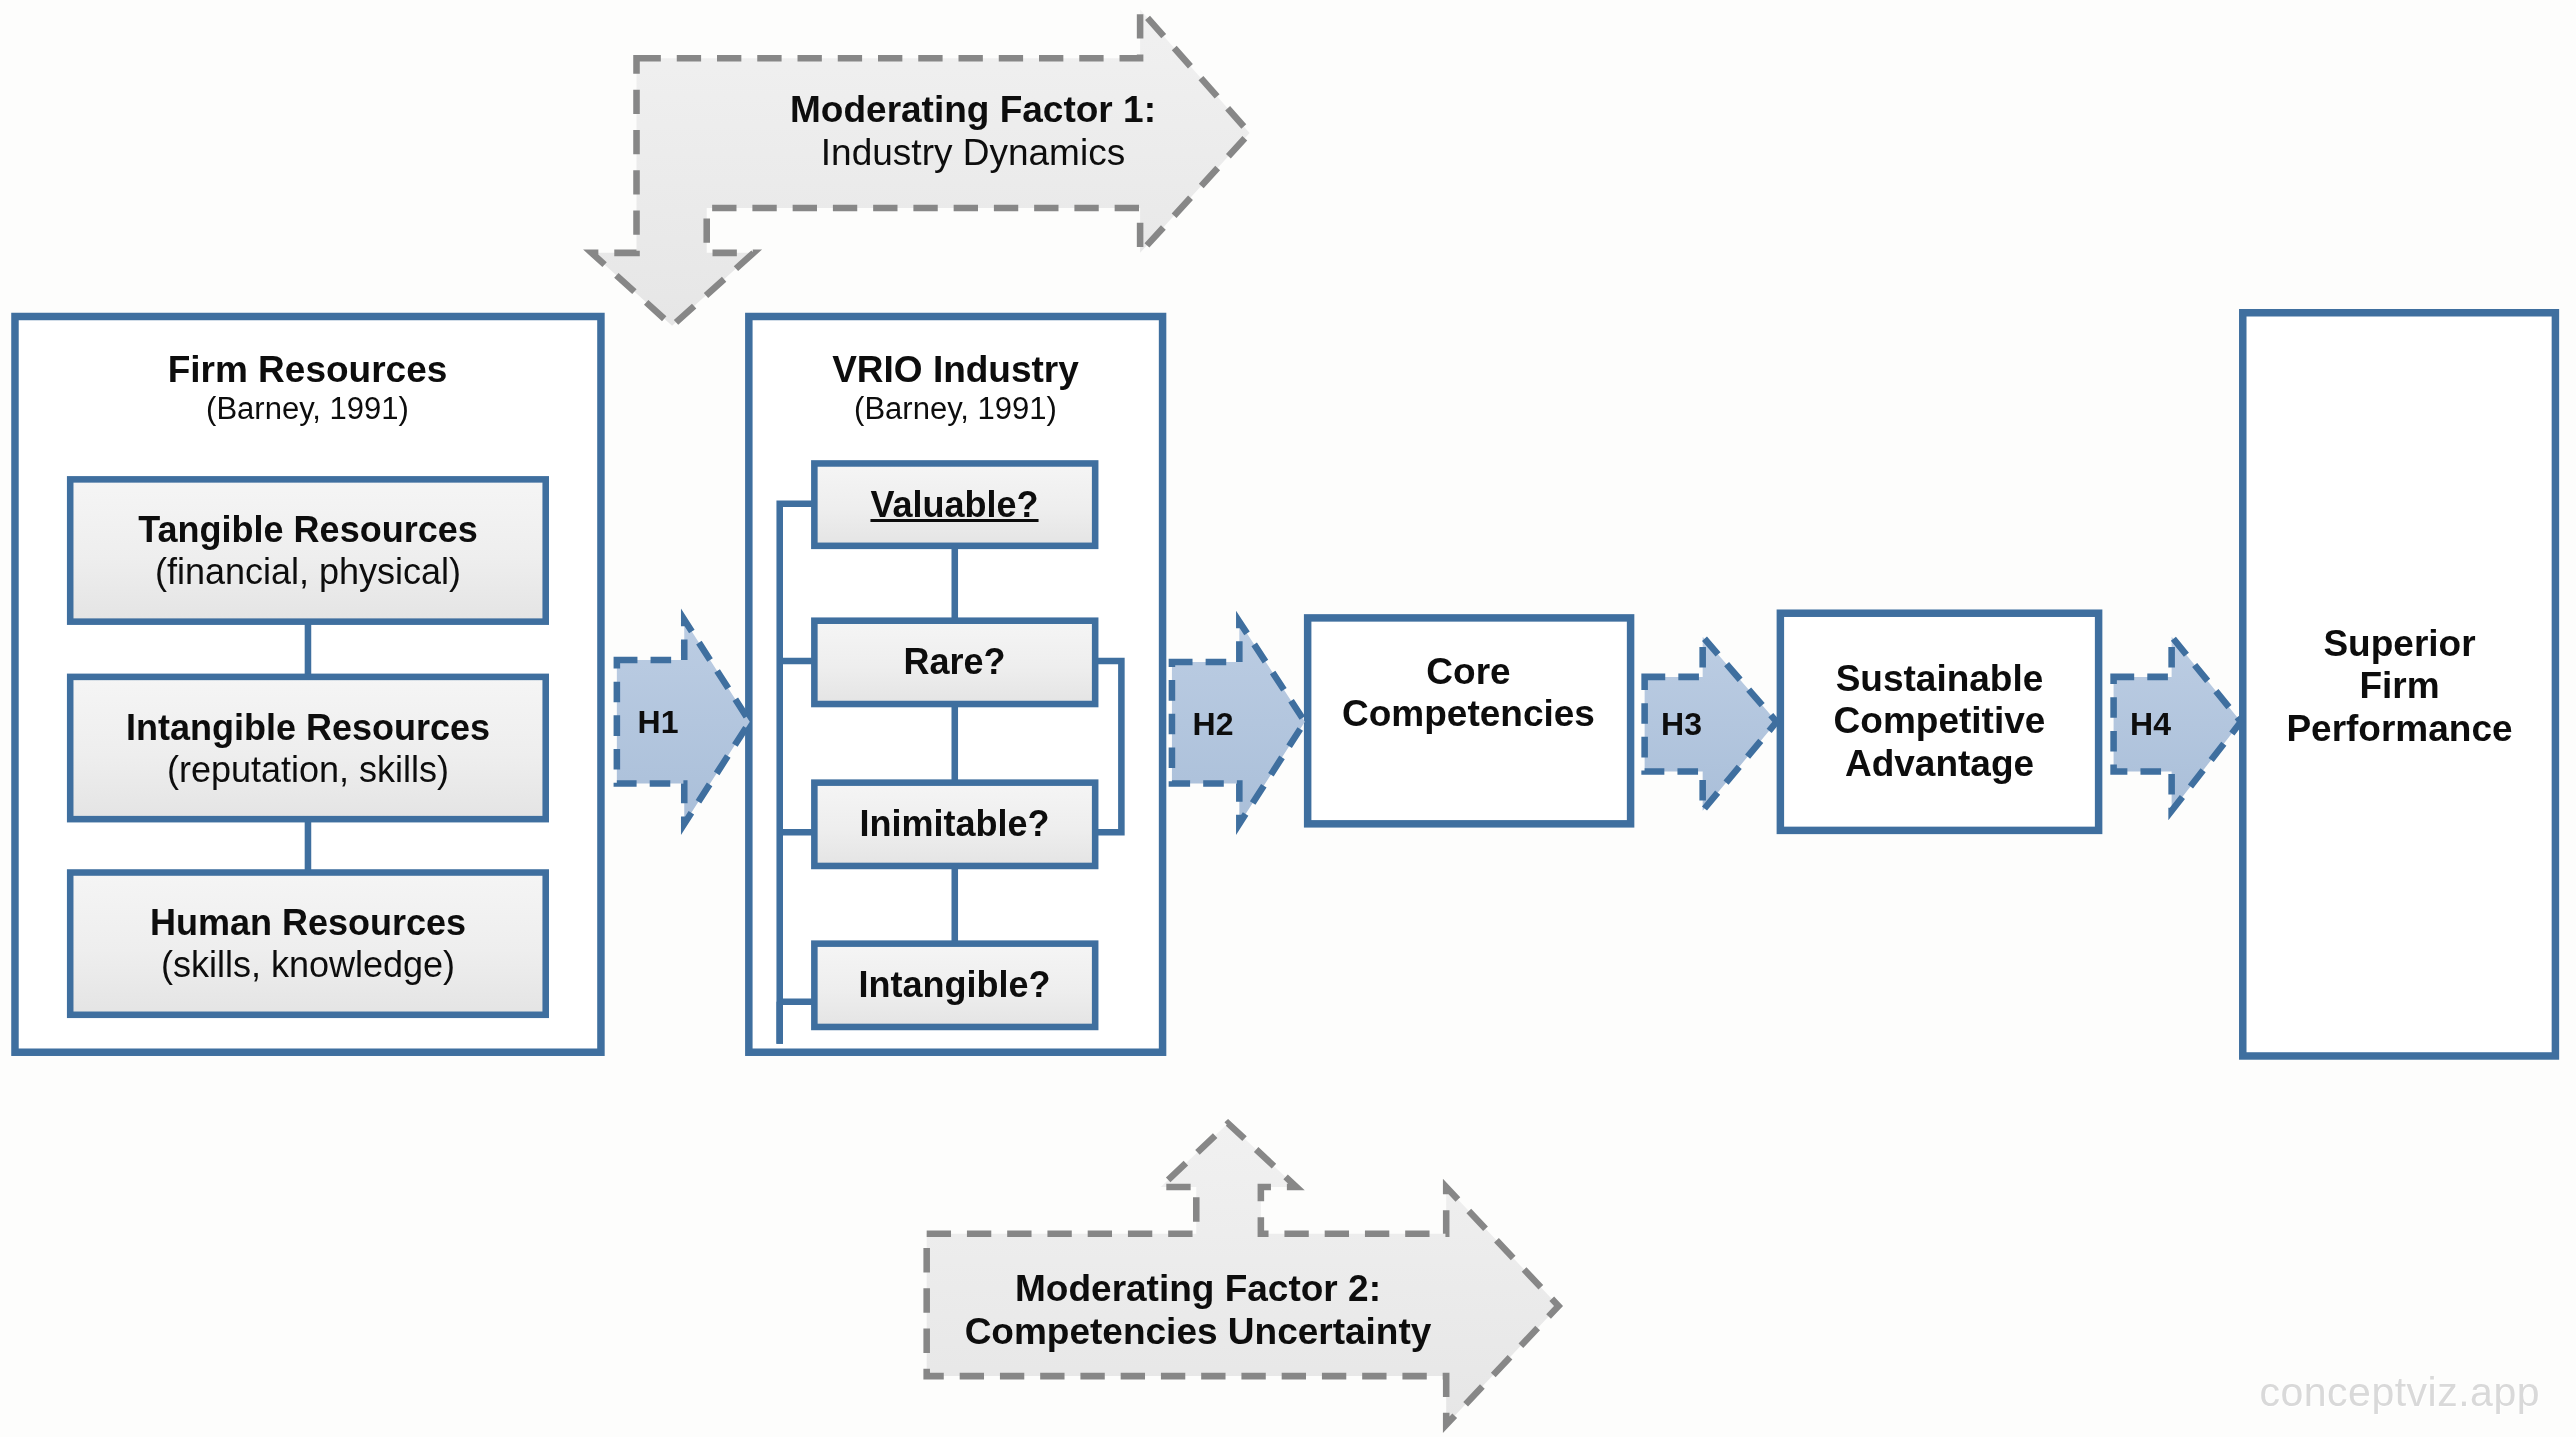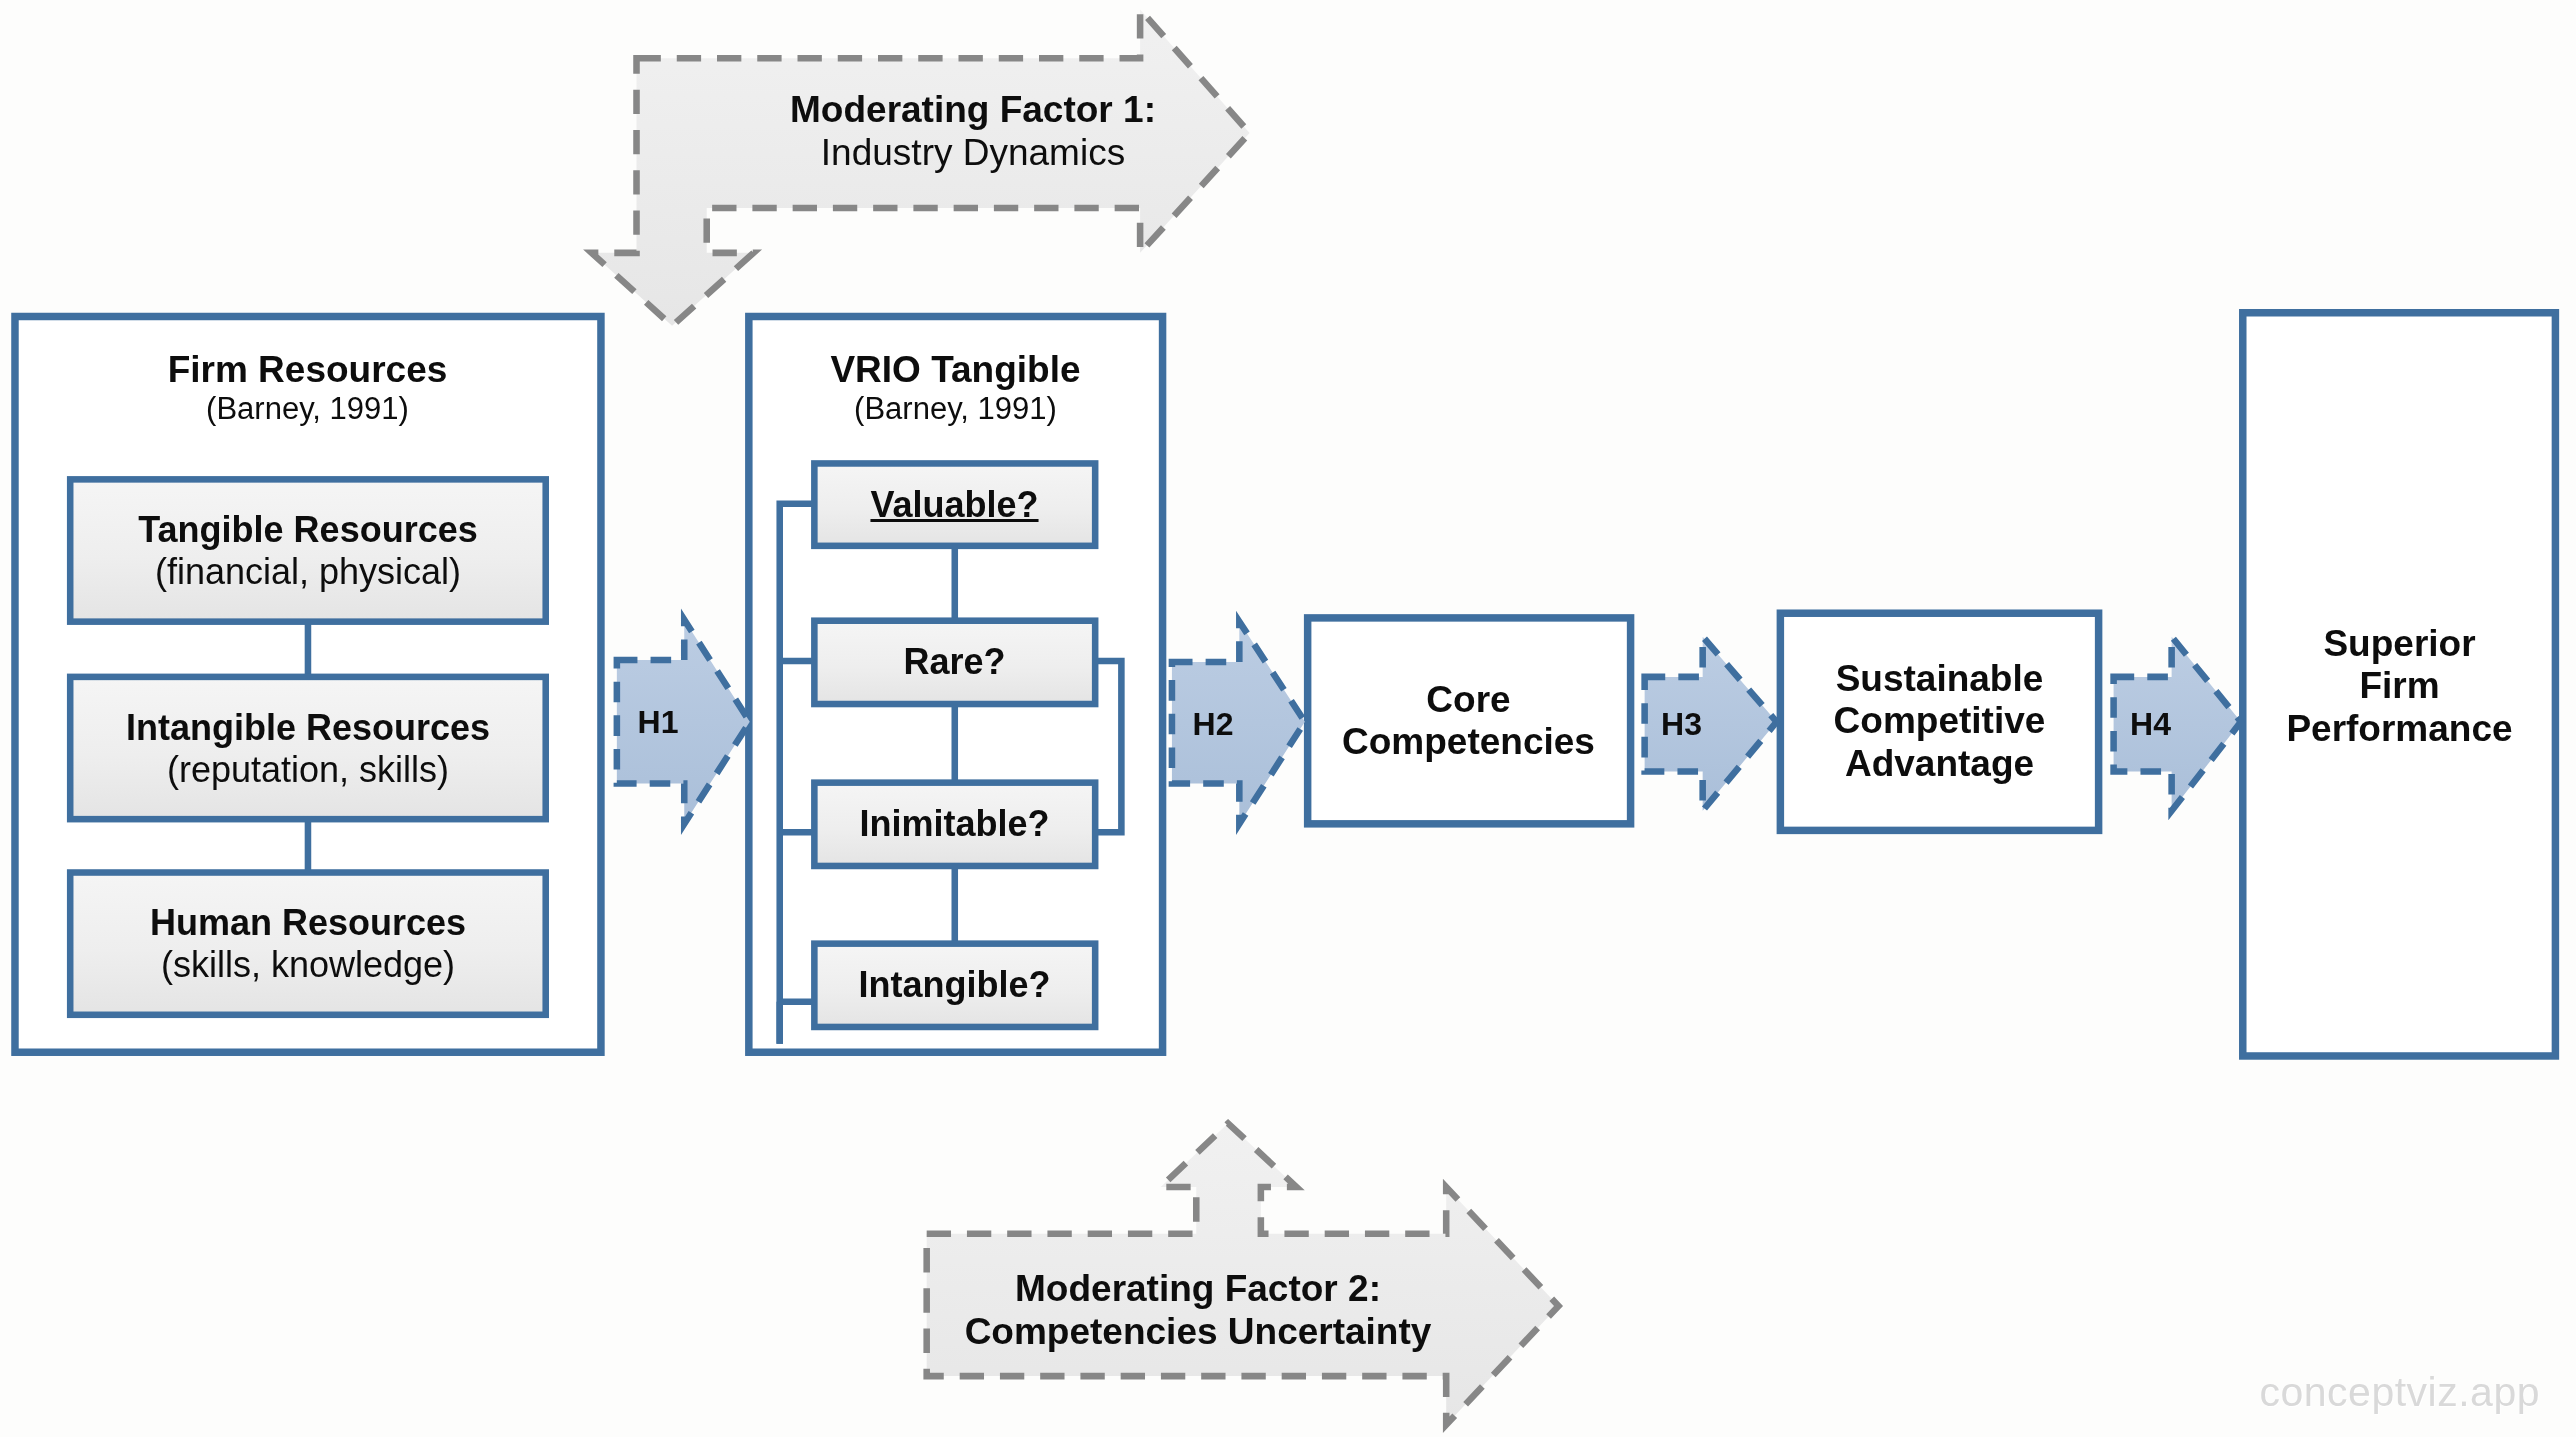--- a/index.html
+++ b/index.html
@@ -194,38 +194,38 @@
     <div class="t-bold fs-inner">Intangible Resources</div>
     <div class="t-norm fs-inner">(reputation, skills)</div>
   </div>
 
   <div class="txt" style="left:73px; top:874px; width:470px; height:139px;">
     <div class="t-bold fs-inner">Human Resources</div>
     <div class="t-norm fs-inner">(skills, knowledge)</div>
   </div>
 
   <div class="txt" style="left:756px; top:332px; width:399px; height:112px;">
-    <div class="t-bold fs-head">VRIO Tangible</div>
+    <div class="t-bold fs-head">VRIO Industry</div>
     <div class="t-norm fs-sub">(Barney, 1991)</div>
   </div>
 
   <div class="txt" style="left:816px; top:465px; width:277px; height:79px;text-decoration:underline;">
     <div class="t-bold fs-inner">Valuable?</div>
   </div>
   <div class="txt" style="left:816px; top:622px; width:277px; height:80px;">
     <div class="t-bold fs-inner">Rare?</div>
   </div>
   <div class="txt" style="left:816px; top:784px; width:277px; height:80px;">
     <div class="t-bold fs-inner">Inimitable?</div>
   </div>
   <div class="txt" style="left:816px; top:945px; width:277px; height:80px;">
     <div class="t-bold fs-inner">Intangible?</div>
   </div>
 
-  <div class="txt" style="left:1310px; top:620px; width:317px; height:202px;">
+  <div class="txt" style="left:1310px; top:592px; width:317px; height:202px;">
     <div class="t-bold fs-box">Core</div>
     <div class="t-bold fs-box">Competencies</div>
   </div>
 
   <div class="txt" style="left:1783px; top:615px; width:313px; height:213px;">
     <div class="t-bold fs-box">Sustainable</div>
     <div class="t-bold fs-box">Competitive</div>
     <div class="t-bold fs-box">Advantage</div>
   </div>
 

